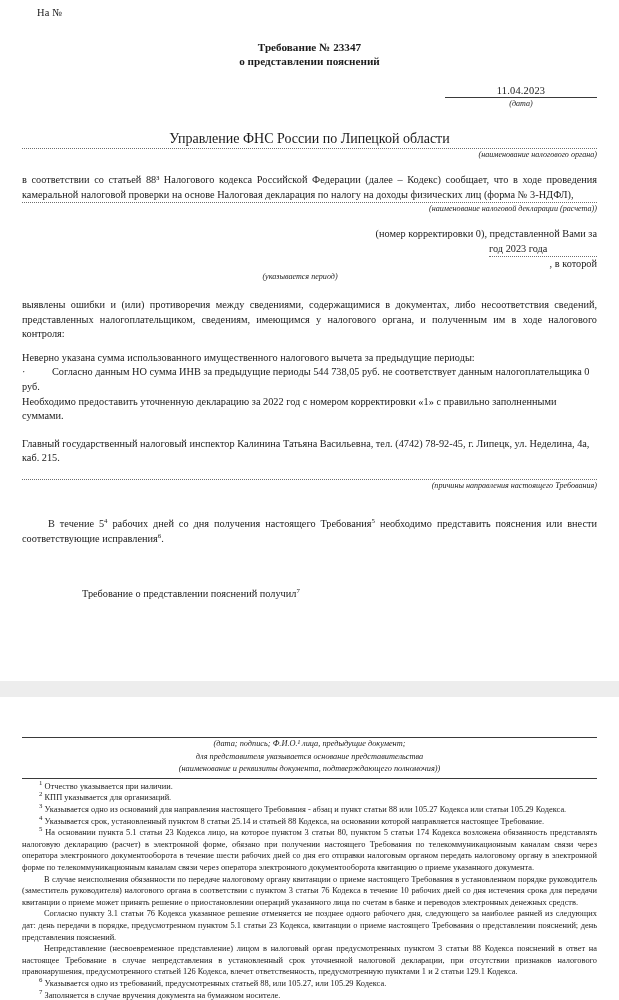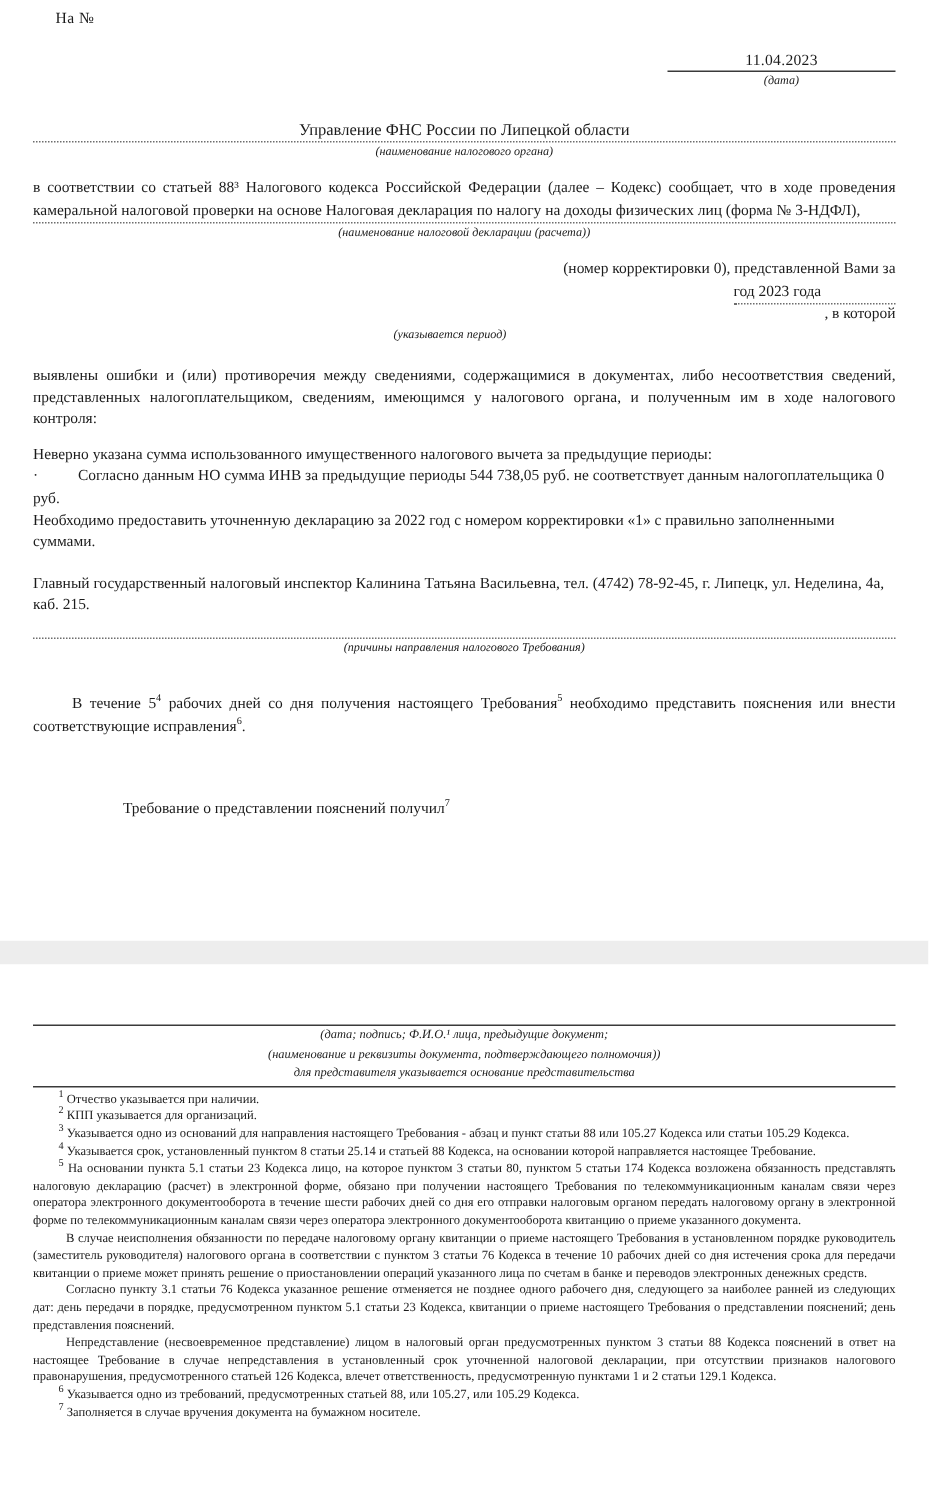--- a/index.html
+++ b/index.html
@@ -51,21 +51,21 @@
     margin: 0;
   }
 
   .indent {
     text-indent: 26px;
   }
 
   .caption {
     font-size: 8.1px;
     font-style: italic;
-    text-align: center;
+    text-align: right;
     line-height: 11px;
     margin: 0;
   }
 
   .dotted-rule {
     border-bottom: 1px dotted #6d6d6d;
     height: 0;
     margin: 0;
     width: 100%;
   }
@@ -117,21 +117,21 @@
   }
 
   .date-caption {
     font-size: 8.1px;
     font-style: italic;
     margin-top: 1px;
   }
 
   .org-name {
     text-align: center;
-    font-size: 11px;
+    font-size: 14px;
     margin: 23px 0 1px 0;
   }
 
   .block-gap-sm { height: 9px; }
   .block-gap-md { height: 13px; }
   .block-gap-lg { height: 17px; }
 
   .period-row {
     display: flex;
     align-items: flex-end;
@@ -193,20 +193,24 @@
   .fn-indent { text-indent: 17px; }
   .fn-para { text-indent: 22px; }
 </style>
 </head>
 <body>
 
 <div class="page page-one">
 
   <div class="ref-row">На  №</div>
 
+  <div class="doc-title">
+    <span>Требование № 23347</span>
+    <span class="sub">о представлении пояснений</span>
+  </div>
 
   <div class="date-block">
     <div class="date-box">
       <div class="date-value">11.04.2023</div>
       <div class="date-caption">(дата)</div>
     </div>
   </div>
 
   <div class="org-name">Управление ФНС России по Липецкой области</div>
   <div class="dotted-rule"></div>
@@ -240,21 +244,21 @@
   <p class="body-text-left"><span class="bullet-dot">·</span><span style="display:inline-block;width:26px"></span><span>Согласно данным НО сумма ИНВ за предыдущие периоды 544 738,05 руб. не соответствует данным налогоплательщика 0 руб.</span></p>
   <p class="body-text-left">Необходимо предоставить уточненную декларацию за 2022 год с номером корректировки «1» с правильно заполненными суммами.</p>
 
   <div class="block-gap-md"></div>
 
   <p class="body-text-left">Главный государственный налоговый инспектор Калинина Татьяна Васильевна, тел. (4742) 78-92-45, г. Липецк, ул. Неделина, 4а, каб. 215.</p>
 
   <div class="block-gap-md"></div>
 
   <div class="dotted-rule"></div>
-  <div class="caption">(причины направления налогового Требования)</div>
+  <div class="caption">(причины направления настоящего Требования)</div>
 
   <div class="block-gap-lg"></div>
   <div class="block-gap-sm"></div>
 
   <p class="body-text indent"><span>В течение 5</span><sup>4</sup><span> рабочих дней со дня получения настоящего Требования</span><sup>5</sup><span> необходимо представить пояснения или внести соответствующие исправления</span><sup>6</sup><span>.</span></p>
 
   <div style="height:42px"></div>
 
   <p class="received-line"><span>Требование о представлении пояснений получил</span><sup>7</sup></p>
 
@@ -263,22 +267,22 @@
 
 <div class="page-gap"></div>
 
 <div class="page page-two">
 
   <div style="height:16px"></div>
 
   <div class="solid-rule"></div>
 
   <div class="sig-caption">(дата; подпись; Ф.И.О.¹ лица, предыдущие документ;</div>
+  <div class="sig-caption">для представителя указывается основание представительства</div>
   <div class="sig-caption">(наименование и реквизиты документа, подтверждающего полномочия))</div>
-  <div class="sig-caption">для представителя указывается основание представительства</div>
 
   <div style="height:2px"></div>
   <div class="solid-rule"></div>
 
   <div class="footnotes">
     <p class="fn fn-indent"><sup>1</sup> <span>Отчество указывается при наличии.</span></p>
     <p class="fn fn-indent"><sup>2</sup> <span>КПП указывается для организаций.</span></p>
     <p class="fn fn-indent"><sup>3</sup> <span>Указывается одно из оснований для направления настоящего Требования - абзац и пункт статьи 88 или 105.27 Кодекса или статьи 105.29 Кодекса.</span></p>
     <p class="fn fn-indent"><sup>4</sup> <span>Указывается срок, установленный пунктом 8 статьи 25.14 и статьей 88 Кодекса, на основании которой направляется настоящее Требование.</span></p>
     <p class="fn fn-indent"><sup>5</sup> <span>На основании пункта 5.1 статьи 23 Кодекса лицо, на которое пунктом 3 статьи 80, пунктом 5 статьи 174 Кодекса возложена обязанность представлять налоговую декларацию (расчет) в электронной форме, обязано при получении настоящего Требования по телекоммуникационным каналам связи через оператора электронного документооборота в течение шести рабочих дней со дня его отправки налоговым органом передать налоговому органу в электронной форме по телекоммуникационным каналам связи через оператора электронного документооборота квитанцию о приеме указанного документа.</span></p>

